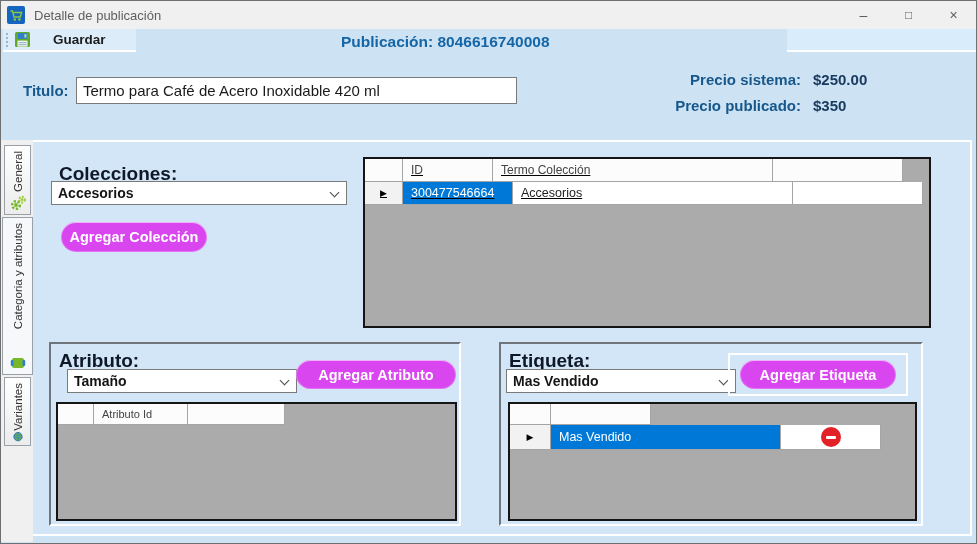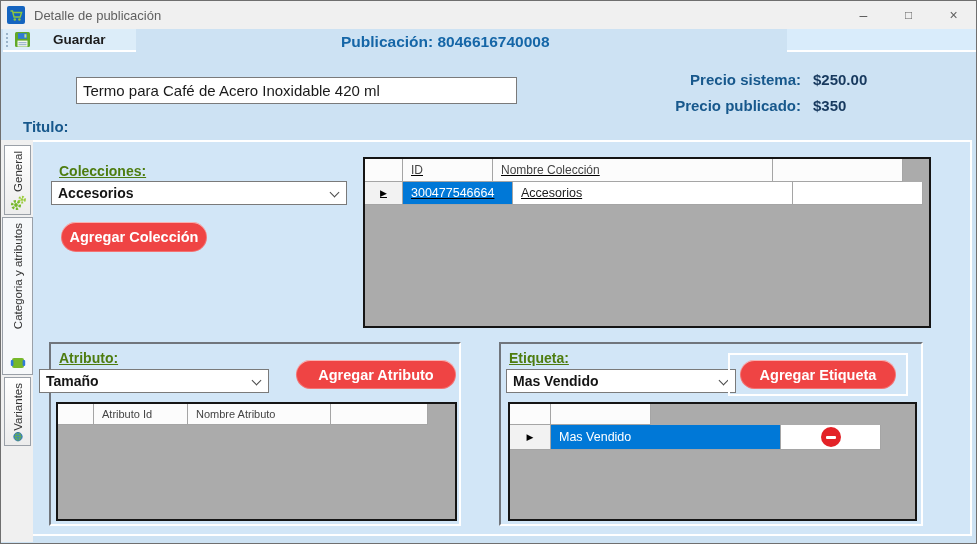--- a/index.html
+++ b/index.html
@@ -37,21 +37,21 @@
   .top-right-panel {
     position:absolute; left:786px; top:28px; width:191px; height:23px;
     background:#d9ecfb; border-bottom:2px solid #ffffff;
   }
   .publication-header {
     position:absolute; left:340px; top:32px;
     font-size:15.5px; font-weight:bold; color:#1566a7;
   }
 
   
-  .titulo-label { position:absolute; left:22px; top:81px; font-size:15px; font-weight:bold; color:#17588c;margin-top:36px; }
+  .titulo-label { position:absolute; left:22px; top:81px; font-size:15px; font-weight:bold; color:#17588c; }
   .titulo-input {
     position:absolute; left:75px; top:76px; width:441px; height:27px;
     border:1px solid #7a7a7a; background:#fff; font-family:"Liberation Sans",sans-serif;
     font-size:15px; color:#1a1a1a; padding:2px 6px;
   }
   .price-label { position:absolute; width:182px; text-align:right; font-size:15px; font-weight:bold; color:#17588c; }
   .price-value { position:absolute; font-size:15px; font-weight:bold; color:#17395e; }
   .lbl-sys { left:618px; top:70px; }  .val-sys { left:812px; top:70px; }
   .lbl-pub { left:598px; width:202px; top:96px; } .val-pub { left:812px; top:96px; }
 
@@ -68,33 +68,33 @@
   }
   .vtab .vtext {
     writing-mode:vertical-rl; transform:rotate(180deg);
     font-size:11.5px; color:#333; white-space:nowrap;
   }
   .tab-general   { left:3px; top:144px; width:27px; height:70px; }
   .tab-categoria { left:1px; top:216px; width:31px; height:158px; background:#f6f8fa; }
   .tab-variantes { left:3px; top:376px; width:27px; height:69px; }
 
   
-  .section-label { position:absolute; font-size:14px; font-weight:bold; color:#4d7c0f;text-decoration:underline; }
+  .section-label { position:absolute; font-size:19px; font-weight:bold; color:#0f172a; }
   .combo {
     position:absolute; height:24px; background:#fff; border:1px solid #7a7a7a;
     font-size:14px; font-weight:bold; color:#141414; line-height:22px; padding-left:6px;
     cursor:default;
   }
   .combo .chev {
     position:absolute; right:8px; top:7px; width:7px; height:7px;
     border-left:1.6px solid #4a4a4a; border-bottom:1.6px solid #4a4a4a;
     transform:rotate(-45deg);
   }
   .pill-btn {
-    position:absolute; border:none; border-radius:15px; background:#ef4444;
+    position:absolute; border:none; border-radius:15px; background:#d946ef;
     color:#fff; font-family:"Liberation Sans",sans-serif; font-size:14.5px; font-weight:bold;
     box-shadow:inset 0 1px 0 rgba(255,255,255,.45), inset 0 0 0 1px rgba(255,255,255,.25);
     cursor:pointer;
   }
 
   
   .grid { position:absolute; background:#ababab; border:2px solid #151515; overflow:hidden; }
   .grid-row { display:flex; }
   .gcell {
     background:#fcfcfc; border-right:1px solid #a5a5a5; border-bottom:1px solid #a5a5a5;
@@ -197,43 +197,42 @@
   <div class="combo" style="left:50px; top:180px; width:296px;">
     <span>Accesorios</span>
     <span class="chev"></span>
   </div>
   <button class="pill-btn" style="left:60px; top:221px; width:146px; height:30px;">Agregar Colección</button>
 
   <div class="grid" style="left:362px; top:156px; width:568px; height:171px;text-decoration:underline;">
     <div class="grid-row">
       <div class="gcell hdr" style="width:38px;"></div>
       <div class="gcell hdr" style="width:90px;">ID</div>
-      <div class="gcell hdr" style="width:280px;">Nombre Colección</div>
+      <div class="gcell hdr" style="width:280px;">Termo Colección</div>
       <div class="gcell hdr" style="width:130px;"></div>
     </div>
     <div class="grid-row">
       <div class="gcell cell selector" style="width:38px;">▶</div>
       <div class="gcell cell selected" style="width:110px;">300477546664</div>
       <div class="gcell cell" style="width:280px;">Accesorios</div>
       <div class="gcell cell" style="width:130px;"></div>
     </div>
   </div>
 
   <div class="groupbox gb-atributo"></div>
   <span class="section-label" style="left:58px; top:349px;">Atributo:</span>
-  <div class="combo" style="left:38px; top:368px; width:230px;">
+  <div class="combo" style="left:66px; top:368px; width:230px;">
     <span>Tamaño</span>
     <span class="chev"></span>
   </div>
   <button class="pill-btn" style="left:295px; top:359px; width:160px; height:29px;">Agregar Atributo</button>
   <div class="grid grid-atributo" style="left:55px; top:401px; width:401px; height:119px;">
     <div class="grid-row">
       <div class="gcell hdr" style="width:36px;"></div>
       <div class="gcell hdr" style="width:94px;">Atributo Id</div>
-      <div class="gcell hdr" style="width:143px;">Nombre Atributo</div>
       <div class="gcell hdr" style="width:97px;"></div>
     </div>
   </div>
 
   <div class="groupbox gb-etiqueta"></div>
   <span class="section-label" style="left:508px; top:349px;">Etiqueta:</span>
   <div class="combo" style="left:505px; top:368px; width:230px;">
     <span>Mas Vendido</span>
     <span class="chev"></span>
   </div>

